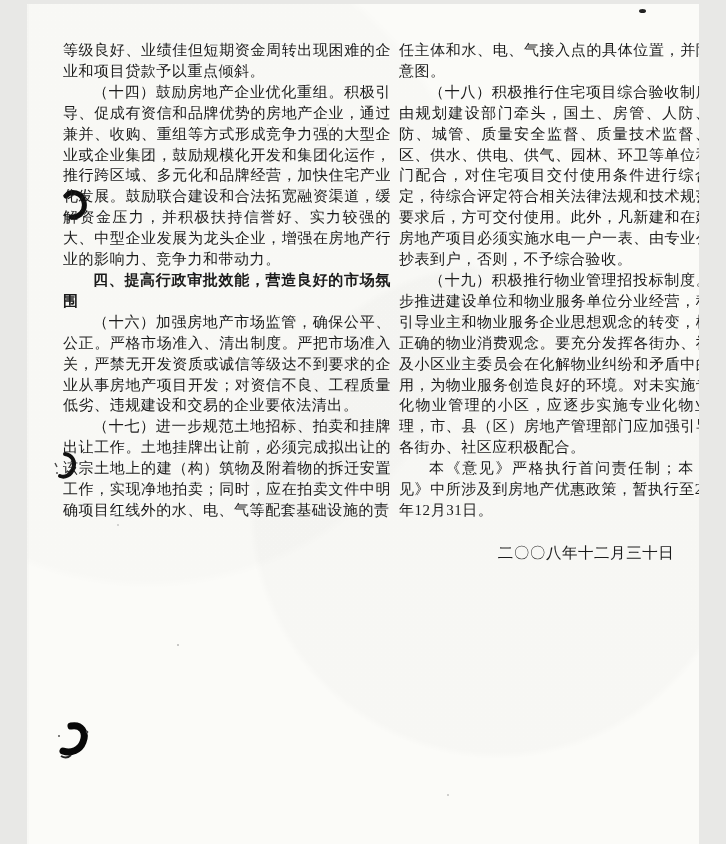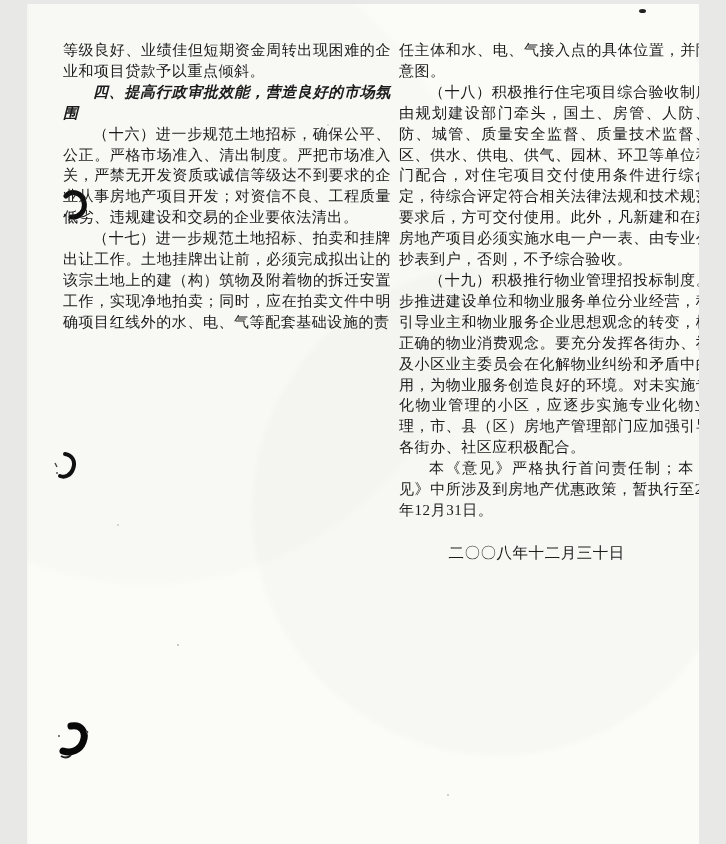--- a/index.html
+++ b/index.html
@@ -18,22 +18,22 @@
   }
   .col{
     position:absolute;top:36px;width:328px;
     font-size:15px;line-height:20.9px;letter-spacing:0.55px;
     text-align:justify;
   }
   .col-left{left:36px;}
   .col-right{left:372px;}
   .col p{margin:0;padding:0;}
   p.ind{text-indent:2em;}
-  p.head{text-indent:2em;font-weight:bold;font-style:italic;}
-  p.date{ text-align:center;padding-right:3.4em;margin-top:22px;font-size:15.5px;}
+  p.head{text-indent:2em;font-weight:bold;}
+  p.date{ text-align:right;padding-right:3.4em;margin-top:22px;font-size:15.5px;}
   .blob{position:absolute;pointer-events:none;}
   .speck{position:absolute;border-radius:50%;background:#555;pointer-events:none;}
 </style>
 </head>
 <body>
 
 <div class="page">
 
   <svg class="blob" style="left:31px;top:185px;" width="30" height="34" viewBox="0 0 30 34">
     <path d="M8 7 C13 1, 24 3, 26 13 C28 22, 21 29, 13 28" fill="none" stroke="#0d0d0d" stroke-width="5" stroke-linecap="round"></path>
@@ -58,22 +58,23 @@
   <div class="speck" style="left:719px;top:12px;width:5px;height:7px;background:#333;"></div>
   <div class="speck" style="left:150px;top:640px;width:2px;height:2px;opacity:.4;"></div>
   <div class="speck" style="left:520px;top:300px;width:2px;height:2px;opacity:.3;"></div>
   <div class="speck" style="left:680px;top:520px;width:2px;height:2px;opacity:.35;"></div>
   <div class="speck" style="left:90px;top:520px;width:2px;height:2px;opacity:.3;"></div>
   <div class="speck" style="left:420px;top:790px;width:2px;height:2px;opacity:.35;"></div>
   <div class="speck" style="left:300px;top:120px;width:2px;height:2px;opacity:.25;"></div>
 
   <div class="col col-left">
     <p class="cont">等级良好、业绩佳但短期资金周转出现困难的企业和项目贷款予以重点倾斜。</p>
+    <p class="ind">（十四）鼓励房地产企业优化重组。积极引导、促成有资信和品牌优势的房地产企业，通过兼并、收购、重组等方式形成竞争力强的大型企业或企业集团，鼓励规模化开发和集团化运作，推行跨区域、多元化和品牌经营，加快住宅产业化发展。鼓励联合建设和合法拓宽融资渠道，缓解资金压力，并积极扶持信誉好、实力较强的大、中型企业发展为龙头企业，增强在房地产行业的影响力、竞争力和带动力。</p>
     <p class="head">四、提高行政审批效能，营造良好的市场氛围</p>
-    <p class="ind">（十六）进一步规范土地招标，确保公平、公正。严格市场准入、清出制度。严把市场准入关，严禁无开发资质或诚信等级达不到要求的企业从事房地产项目开发；对资信不良、工程质量低劣、违规建设和交易的企业要依法清出。</p>
+    <p class="ind">（十六）加强房地产市场监管，确保公平、公正。严格市场准入、清出制度。严把市场准入关，严禁无开发资质或诚信等级达不到要求的企业从事房地产项目开发；对资信不良、工程质量低劣、违规建设和交易的企业要依法清出。</p>
     <p class="ind">（十七）进一步规范土地招标、拍卖和挂牌出让工作。土地挂牌出让前，必须完成拟出让的该宗土地上的建（构）筑物及附着物的拆迁安置工作，实现净地拍卖；同时，应在拍卖文件中明确项目红线外的水、电、气等配套基础设施的责</p>
   </div>
 
   <div class="col col-right">
     <p class="cont">任主体和水、电、气接入点的具体位置，并附示意图。</p>
     <p class="ind">（十八）积极推行住宅项目综合验收制度。由规划建设部门牵头，国土、房管、人防、消防、城管、质量安全监督、质量技术监督、社区、供水、供电、供气、园林、环卫等单位和部门配合，对住宅项目交付使用条件进行综合评定，待综合评定符合相关法律法规和技术规范等要求后，方可交付使用。此外，凡新建和在建的房地产项目必须实施水电一户一表、由专业公司抄表到户，否则，不予综合验收。</p>
     <p class="ind">（十九）积极推行物业管理招投标制度。逐步推进建设单位和物业服务单位分业经营，积极引导业主和物业服务企业思想观念的转变，树立正确的物业消费观念。要充分发挥各街办、社区及小区业主委员会在化解物业纠纷和矛盾中的作用，为物业服务创造良好的环境。对未实施专业化物业管理的小区，应逐步实施专业化物业管理，市、县（区）房地产管理部门应加强引导，各街办、社区应积极配合。</p>
     <p class="ind">本《意见》严格执行首问责任制；本《意见》中所涉及到房地产优惠政策，暂执行至2009年12月31日。</p>
     <p class="date">二〇〇八年十二月三十日</p>
   </div>

